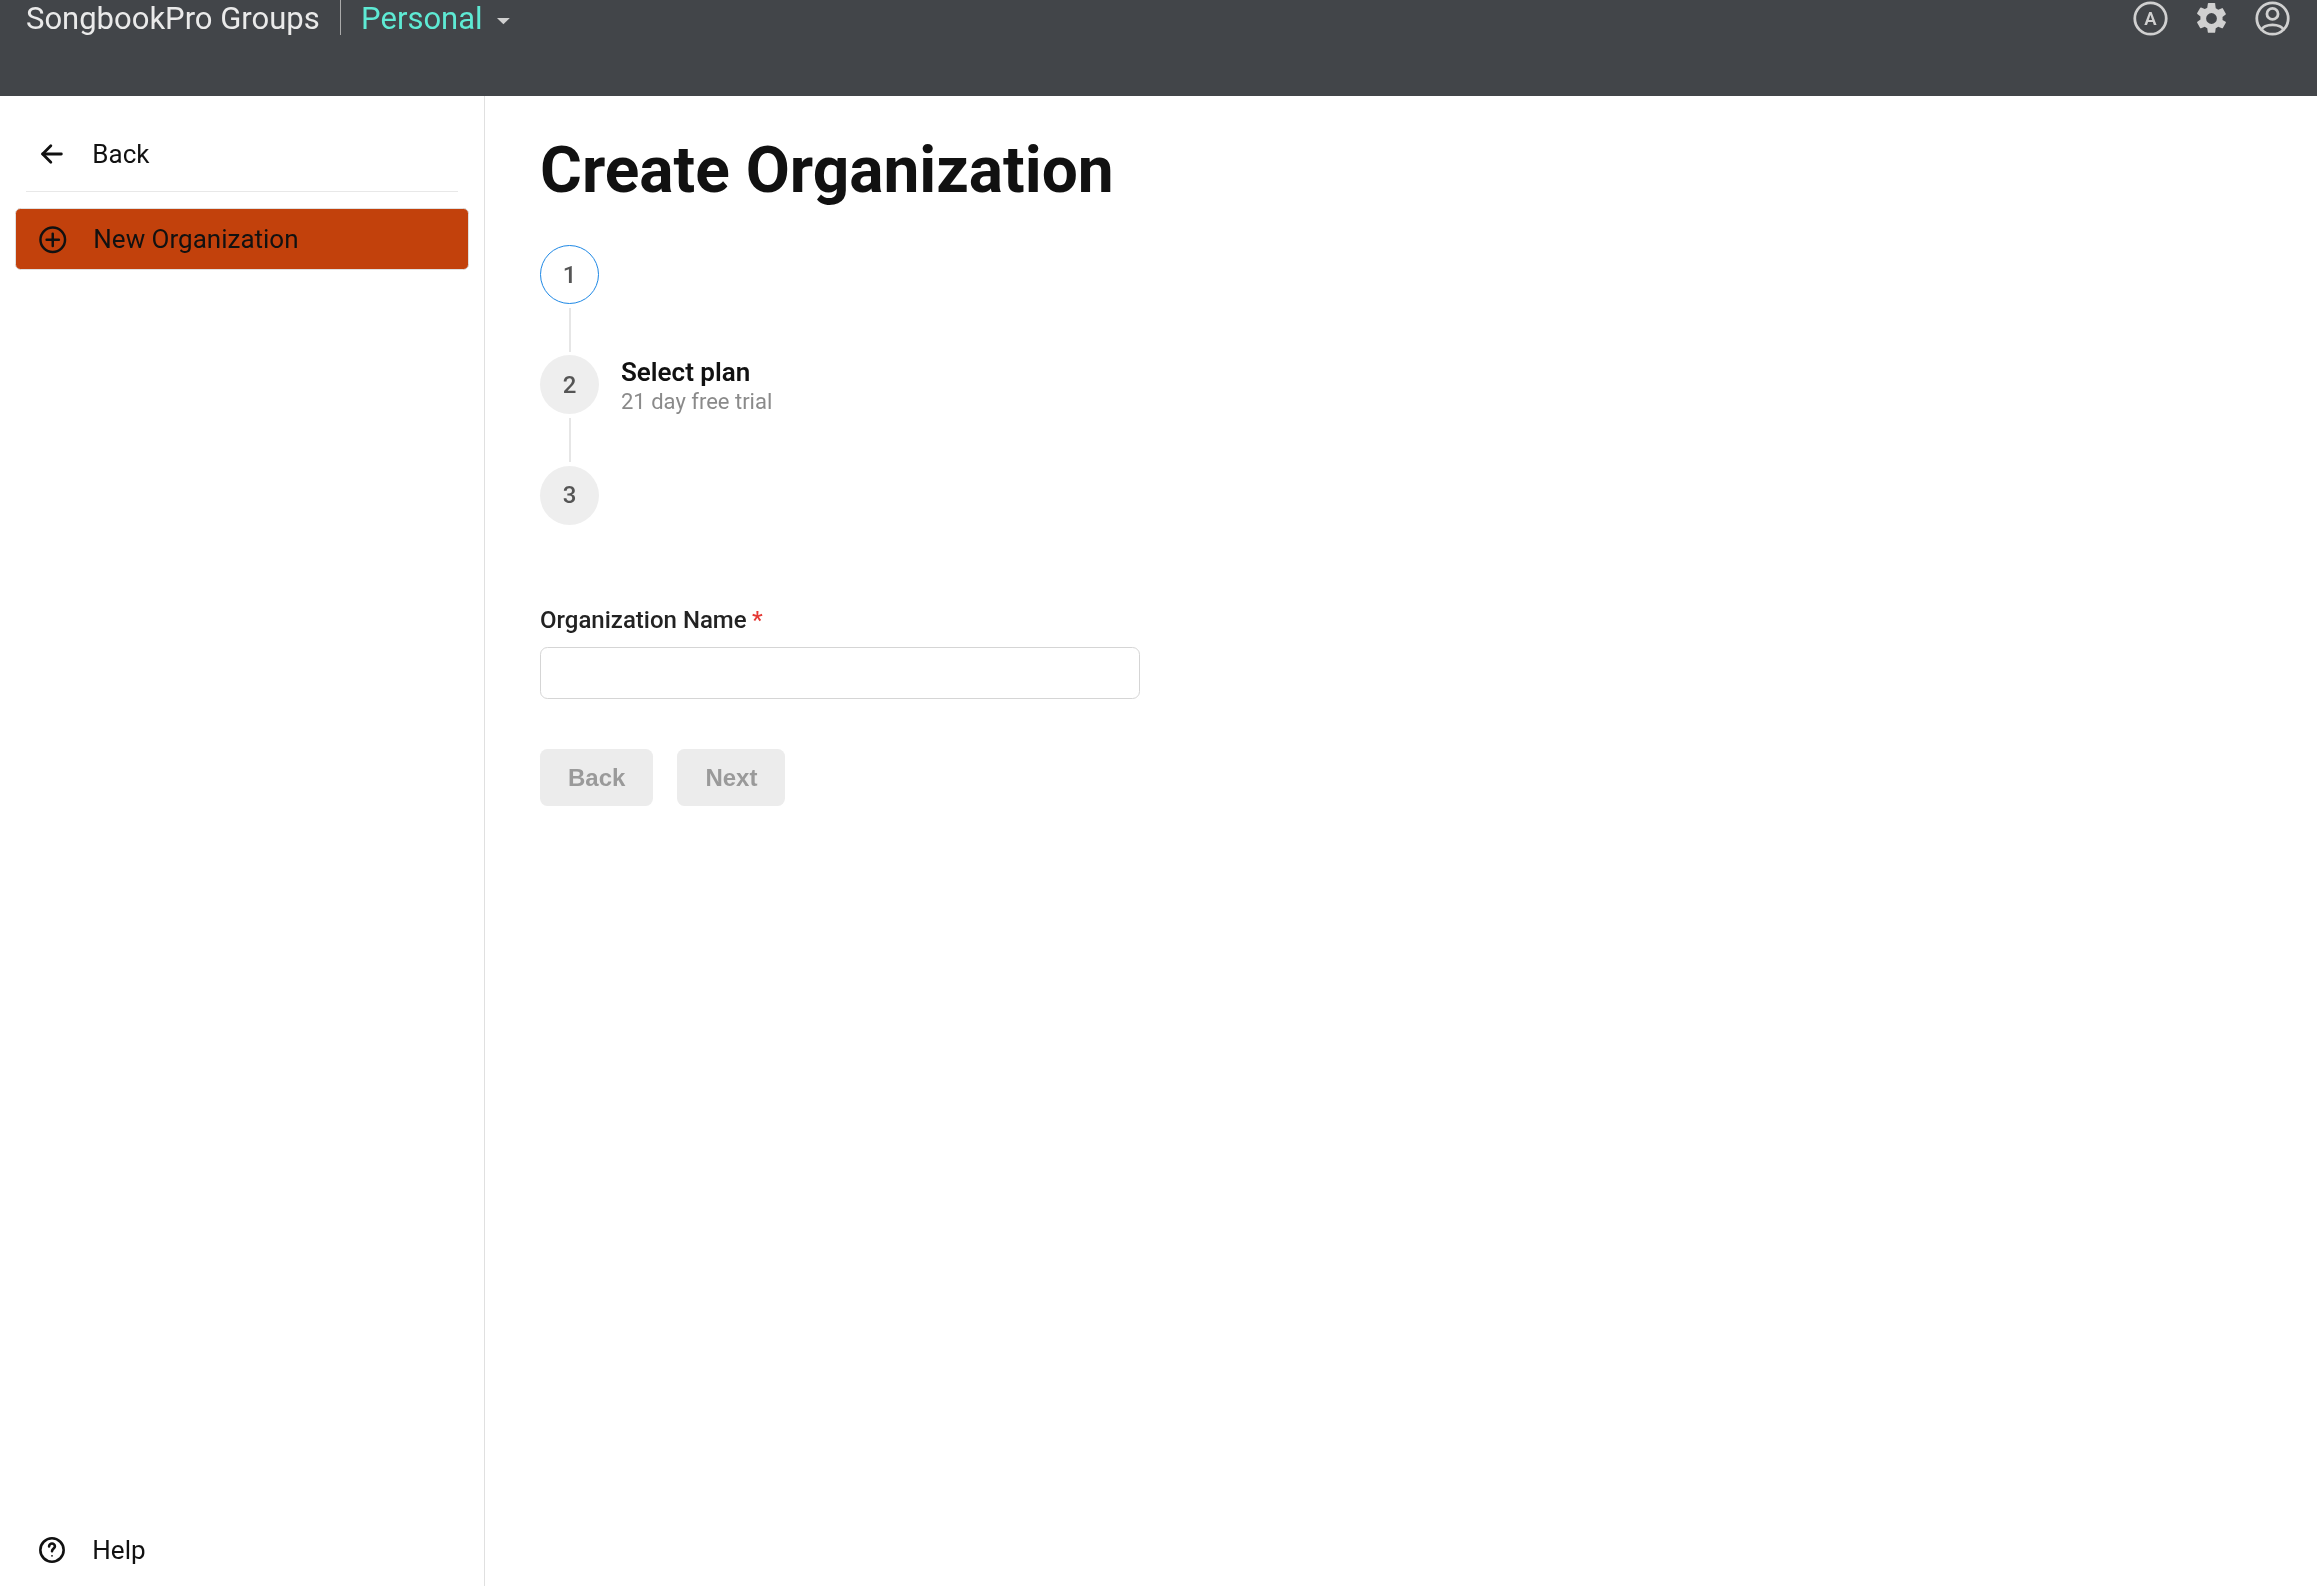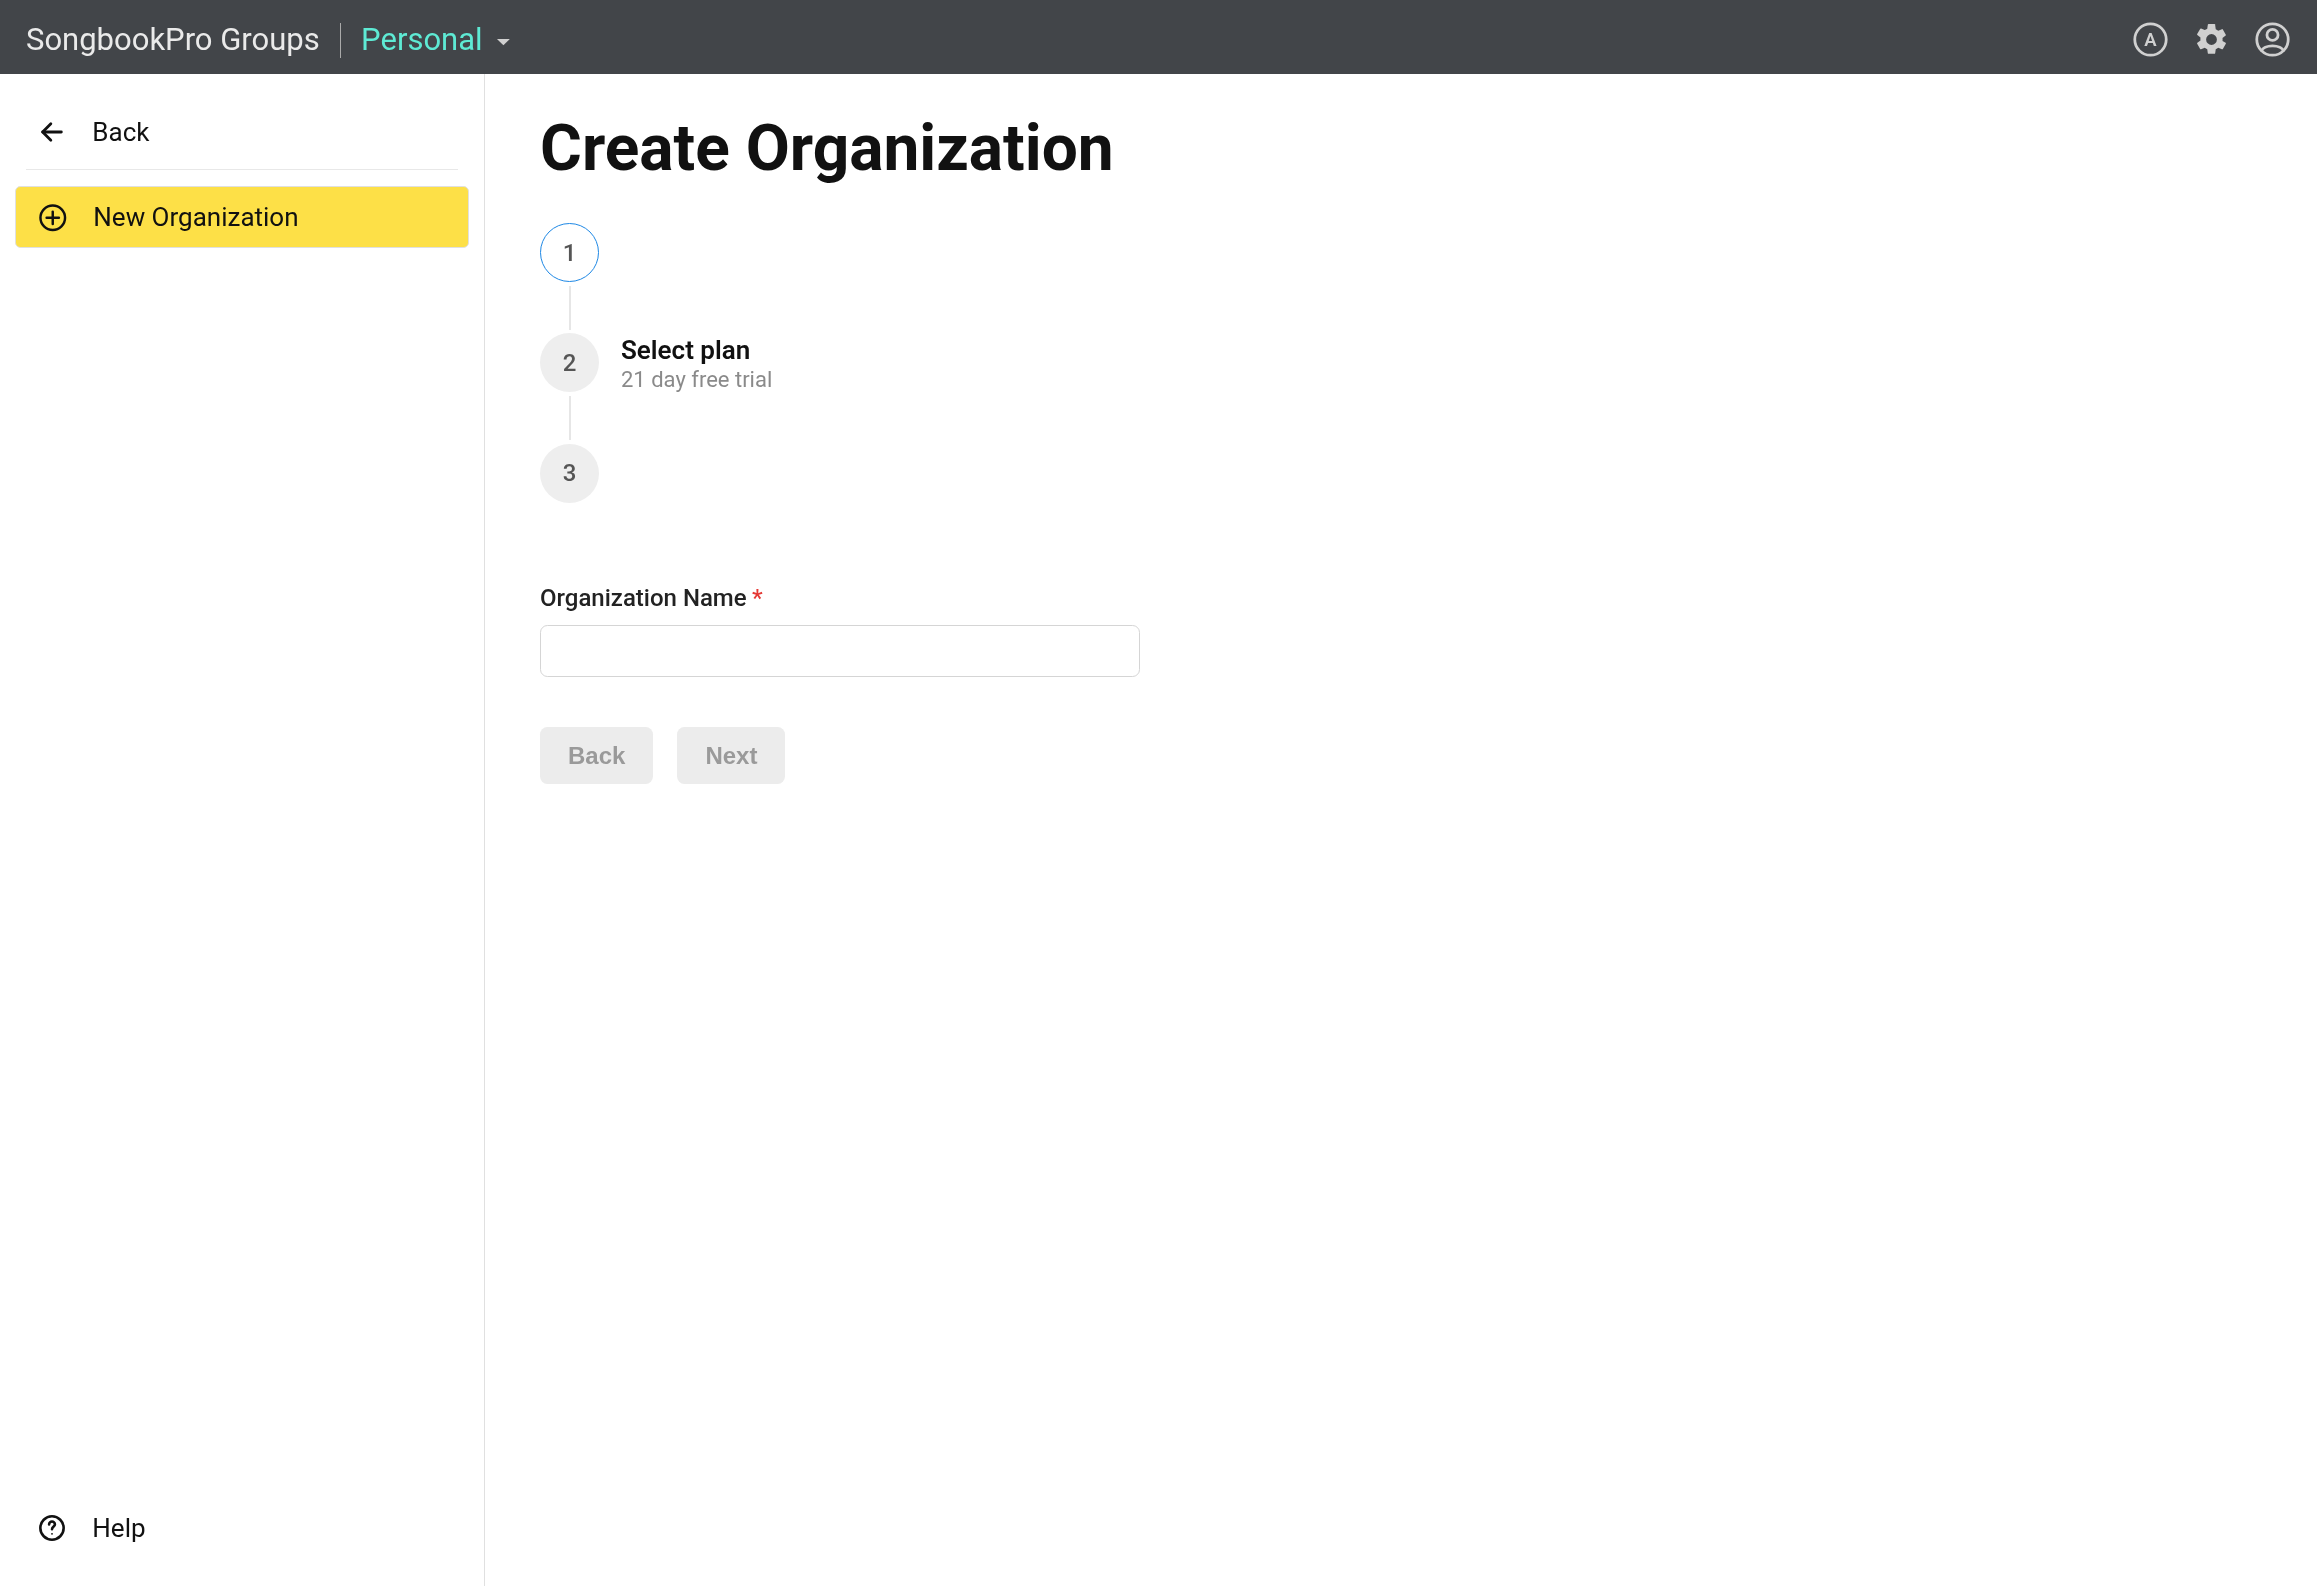--- a/index.html
+++ b/index.html
@@ -7,24 +7,24 @@
   body {
     font-family: "Roboto", "Helvetica Neue", Arial, sans-serif;
     background: #ffffff;
     color: #212121;
     font-size: 22px;
   }
 
   
   .header {
     background: #424549;
-    height: 74px;
-    display: flex;
-    align-items: flex-end;
-    padding: 16px 26px;
+    height: 96px;
+    display: flex;
+    align-items: flex-start;
+    padding: 0 26px;
     color: #e8e8e8;
   }
   .header-title {
     font-size: 31px;
     font-weight: 400;
     color: #eaeaea;
   }
   .header-divider {
     width: 1.4px;
     height: 35px;
@@ -90,21 +90,21 @@
     display: flex;
     align-items: center;
     justify-content: center;
   }
   .nav-item .label {
     font-size: 26px;
     font-weight: 400;
     color: #111;
   }
   .nav-active {
-    background: #fde047;
+    background: #c2410c;
     border: 1.4px solid #e0e0e0;
     text-align: center;
   }
   .nav-section-divider {
     height: 0.9px;
     background: #e8e8e8;
     margin: 7.4px 11px 16.6px 11px;
   }
 
   

